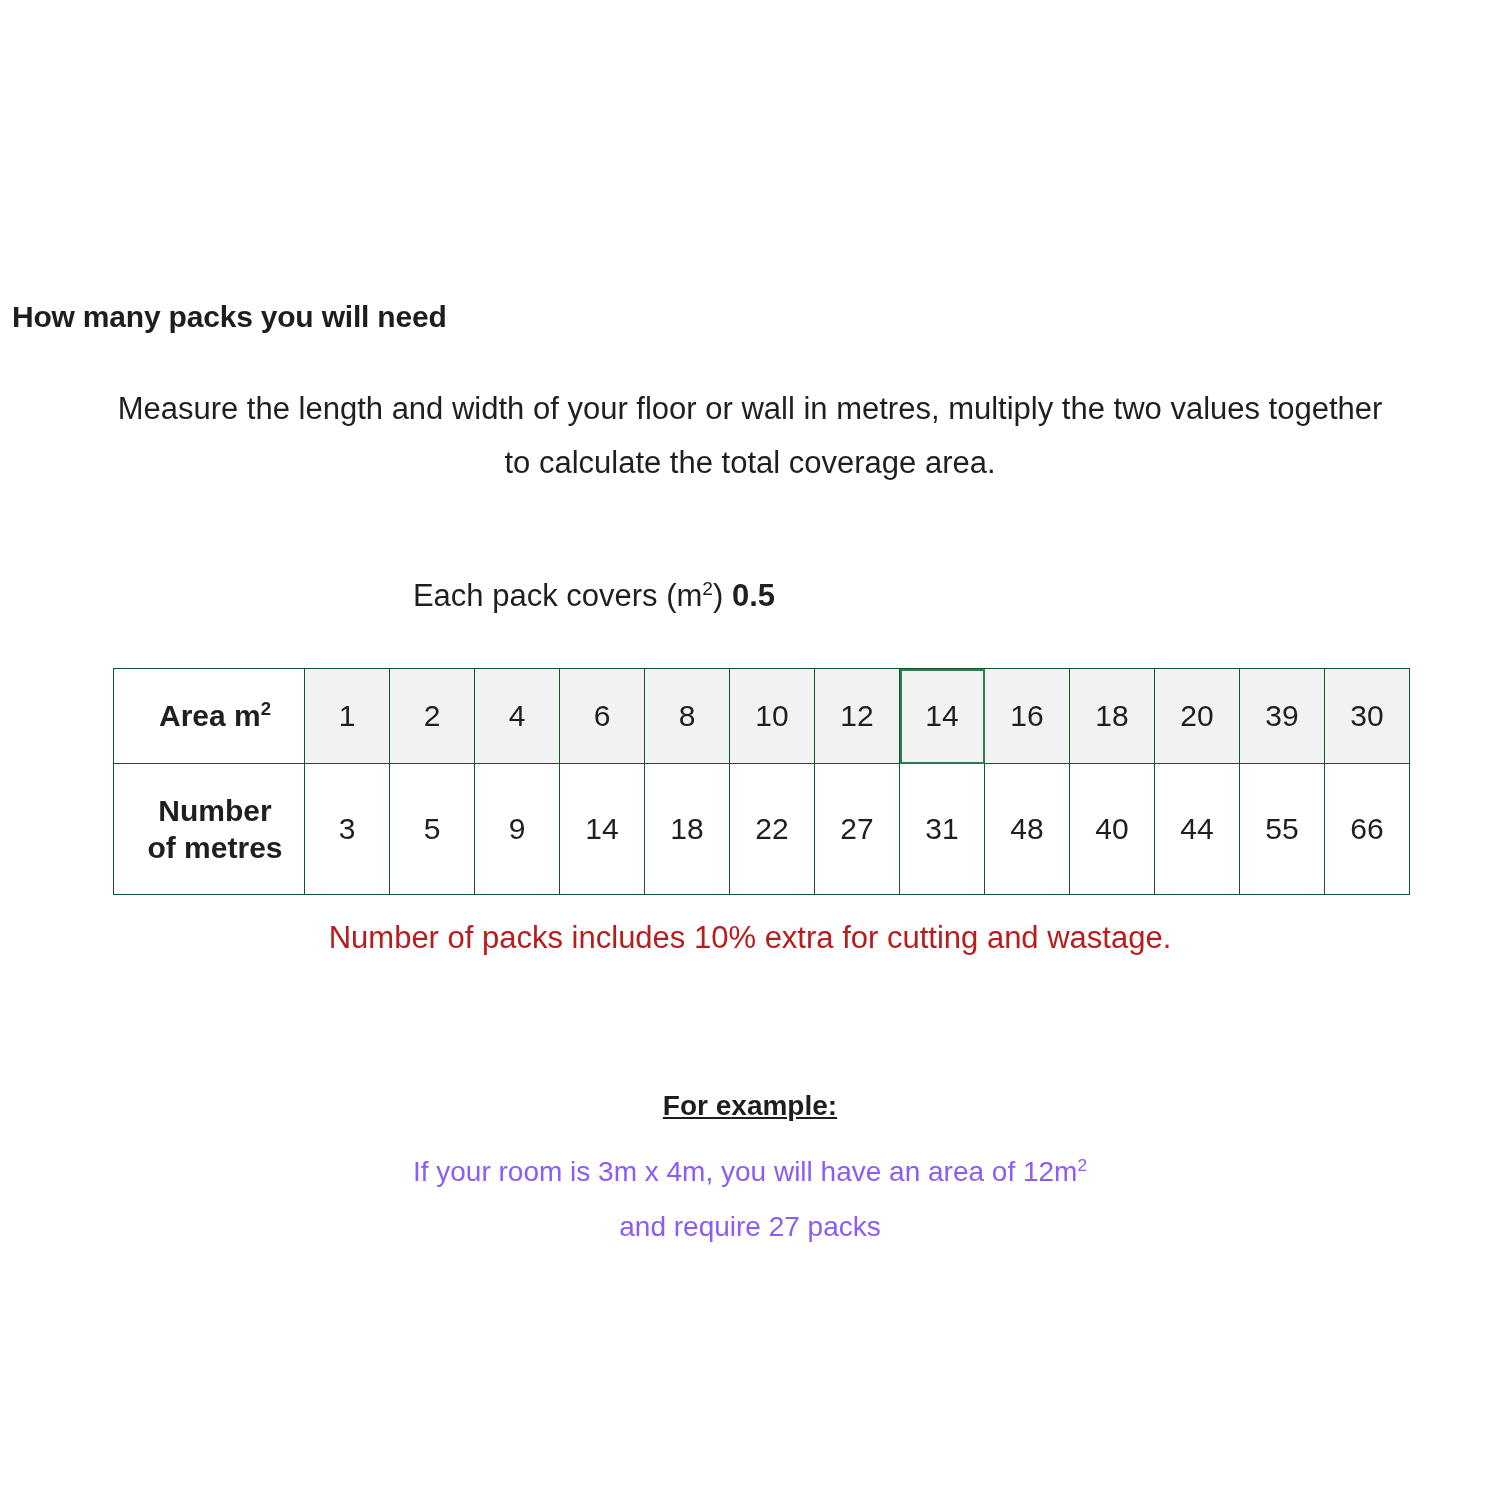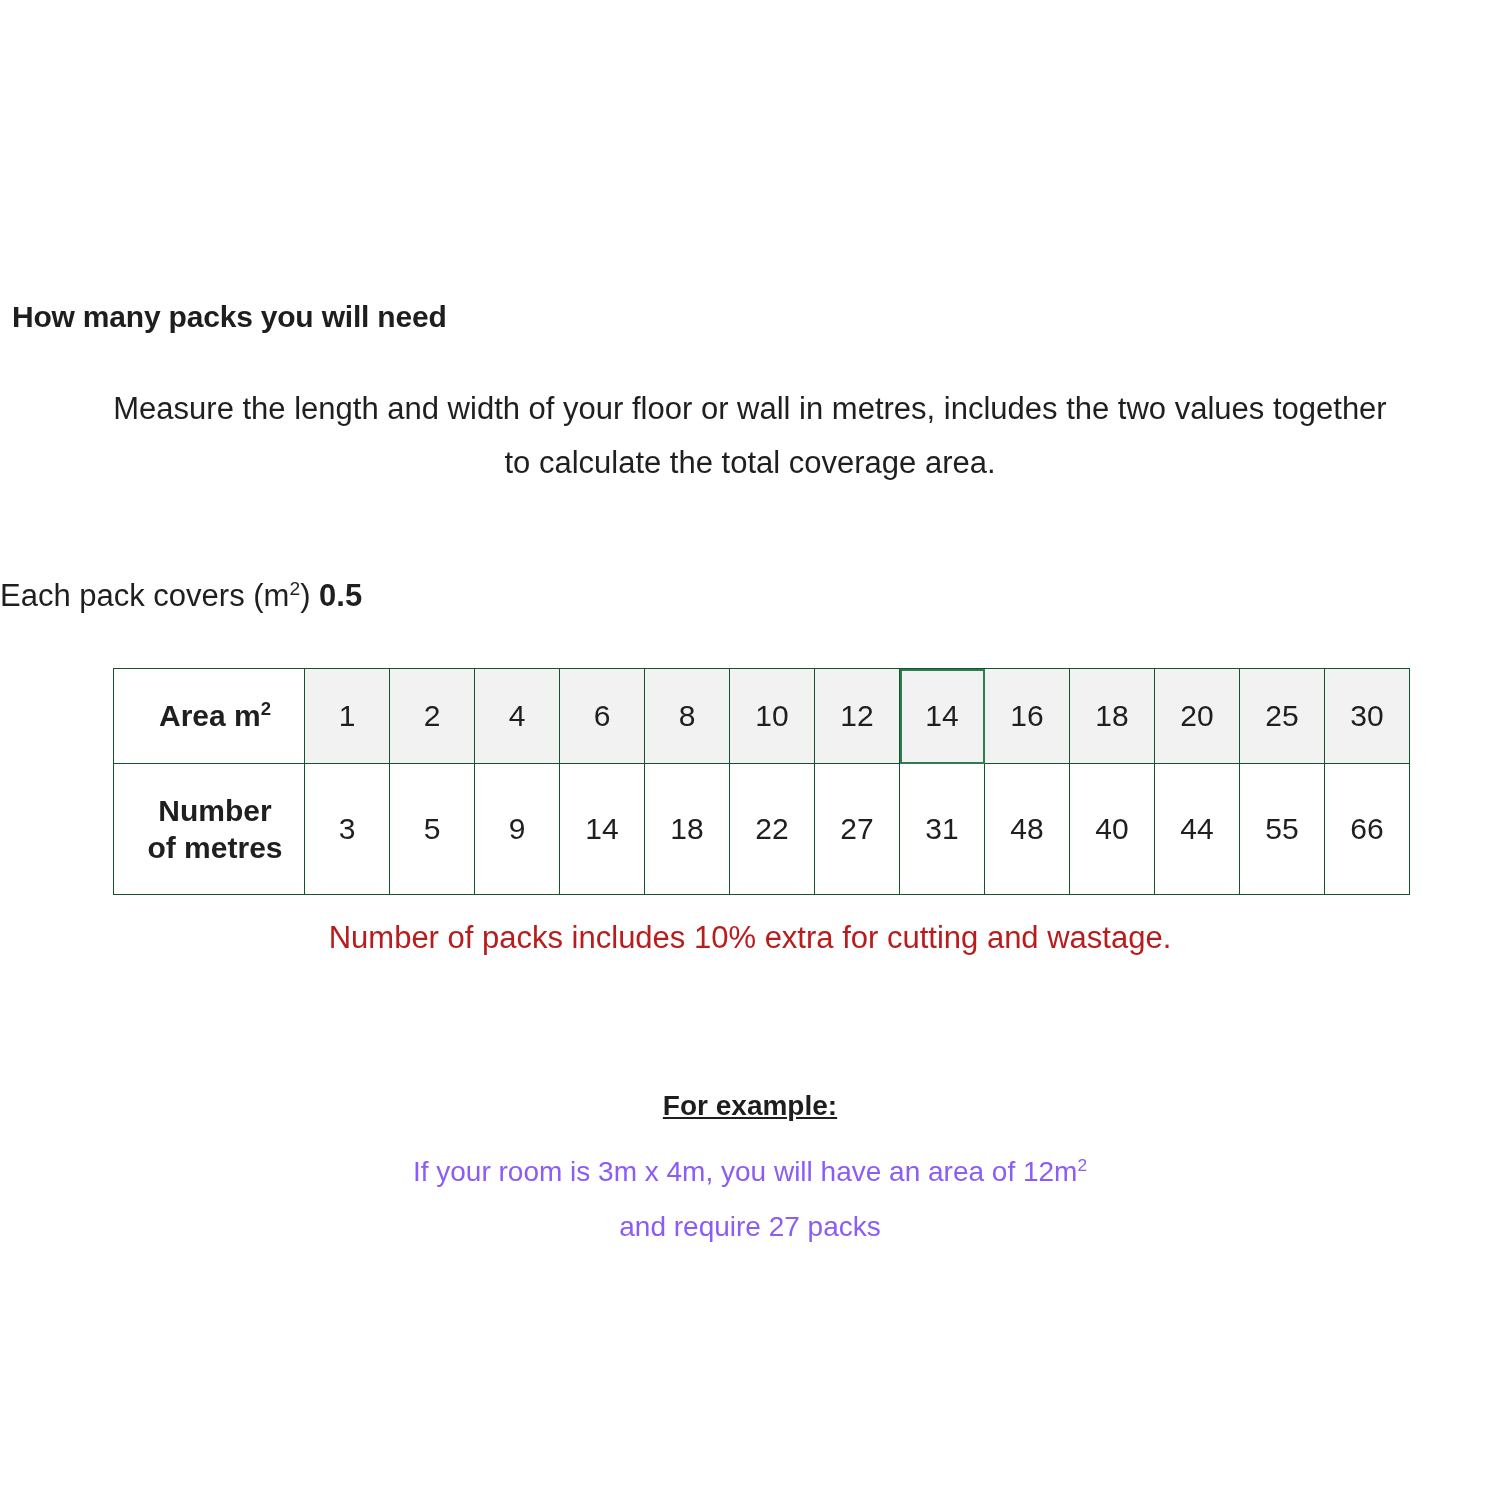--- a/index.html
+++ b/index.html
@@ -41,20 +41,21 @@
     font-size: 31px;
     line-height: 1.75;
     color: #1f1f1f;
   }
 
   .coverage {
     position: absolute;
     top: 578px;
     left: 0;
     width: 1188px;
+    text-align: center;
     font-size: 31px;
     color: #1f1f1f;
   }
   .coverage b {
     font-weight: bold;
   }
 
   sup {
     font-size: 0.62em;
     vertical-align: super;
@@ -134,21 +135,21 @@
     color: #8b5cf6;
   }
 </style>
 </head>
 <body>
 
 <div class="page">
 
   <div class="heading">How many packs you will need</div>
 
-  <div class="intro">Measure the length and width of your floor or wall in metres, includes the two values together to calculate the total coverage area.</div>
+  <div class="intro">Measure the length and width of your floor or wall in metres, multiply the two values together to calculate the total coverage area.</div>
 
   <div class="coverage">
     <span>Each pack covers (m</span><sup>2</sup><span>)</span>
     <b>0.5</b>
   </div>
 
   <div class="table-wrap">
     <table class="packs">
       <tbody>
         <tr class="area-row">
@@ -159,21 +160,21 @@
           <td class="colcell">2</td>
           <td class="colcell">4</td>
           <td class="colcell">6</td>
           <td class="colcell">8</td>
           <td class="colcell">10</td>
           <td class="colcell">12</td>
           <td class="colcell highlight-top" style="outline-color: rgb(46, 125, 79);">14</td>
           <td class="colcell">16</td>
           <td class="colcell">18</td>
           <td class="colcell">20</td>
-          <td class="colcell">25</td>
+          <td class="colcell">39</td>
           <td class="colcell">30</td>
         </tr>
         <tr class="packs-row">
           <td class="rowlabel">
             <span>Number</span><br>
             <span>of metres</span>
           </td>
           <td class="colcell">3</td>
           <td class="colcell">5</td>
           <td class="colcell">9</td>

